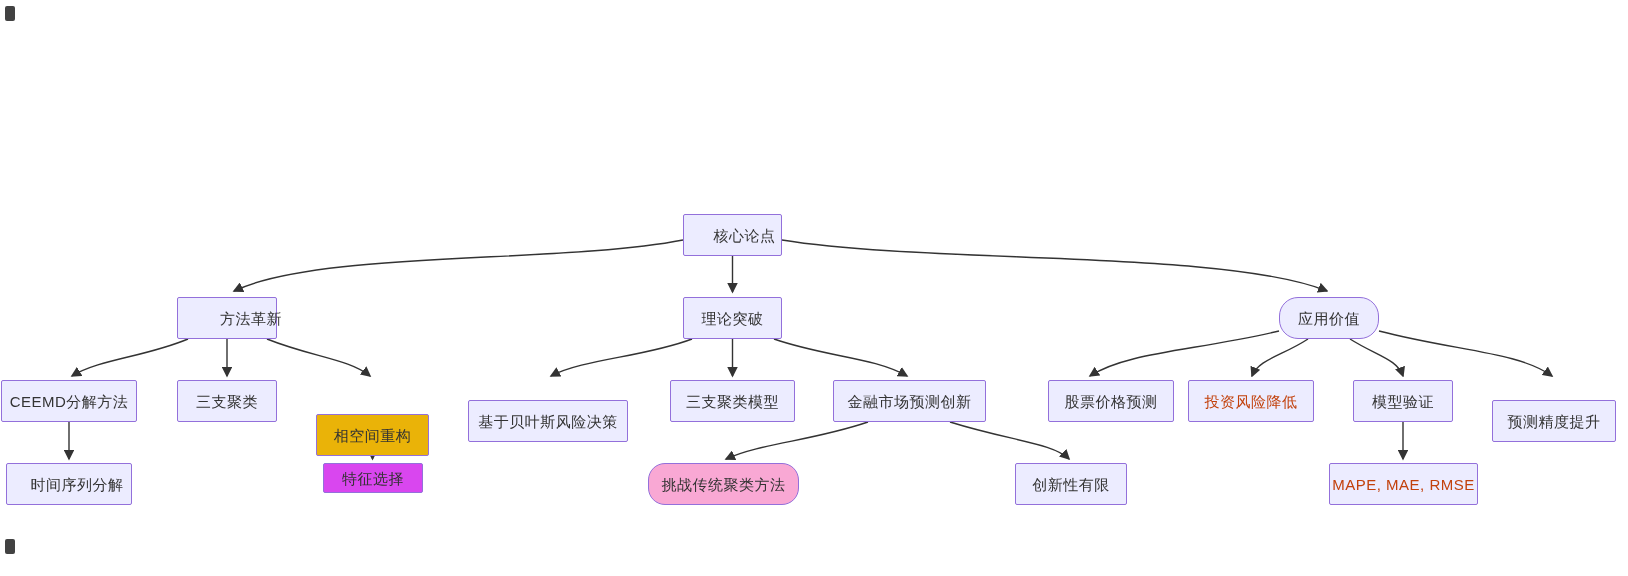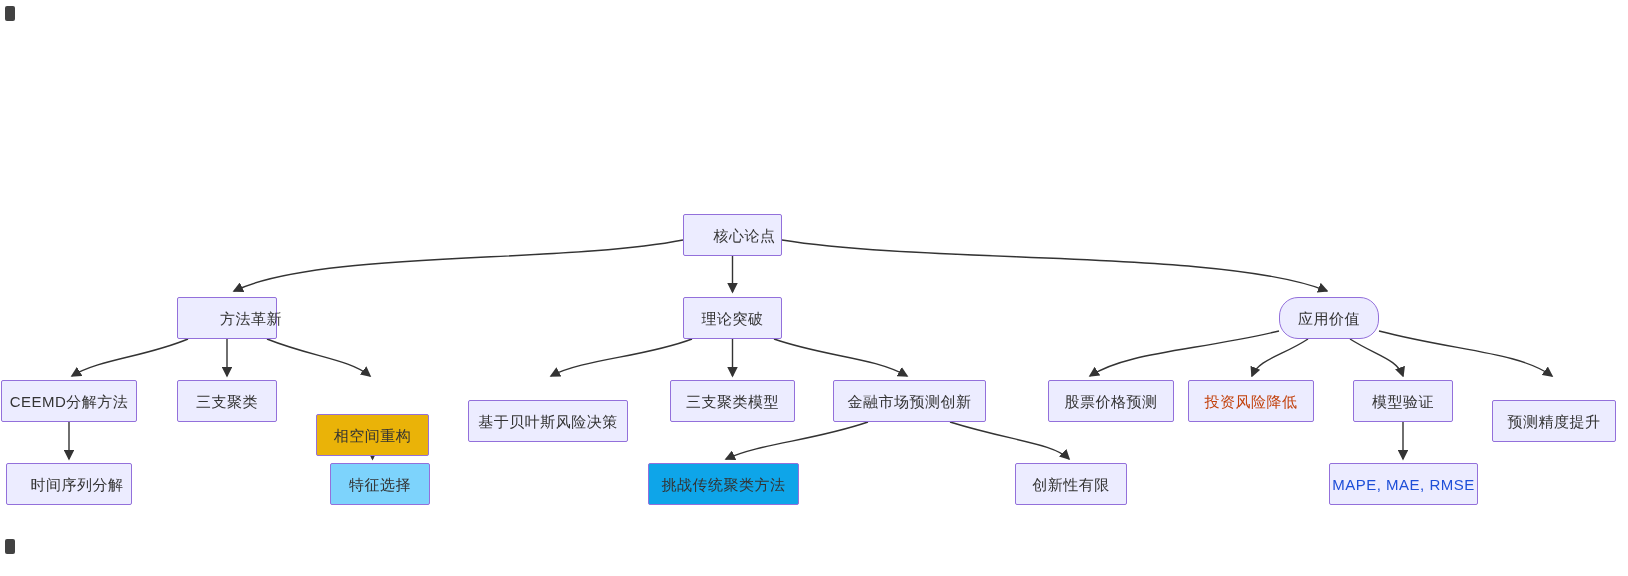--- a/index.html
+++ b/index.html
@@ -85,20 +85,20 @@
       <div class="node" style="left: 177px; top: 380px; width: 100px; height: 42px; background: rgb(236, 236, 255); border-color: rgb(147, 112, 219); color: rgb(51, 51, 51); text-align: right;">三支聚类</div>
       <div class="node" style="left: 316px; top: 380px; width: 113px; height: 42px; background: #eab308; border-color: rgb(147, 112, 219); color: rgb(51, 51, 51); margin-top: 34px;">相空间重构</div>
       <div class="node" style="left: 468px; top: 380px; width: 160px; height: 42px; background: rgb(236, 236, 255); border-color: rgb(147, 112, 219); color: rgb(51, 51, 51); margin-top: 20px;">基于贝叶斯风险决策</div>
       <div class="node" style="left: 670px; top: 380px; width: 125px; height: 42px; background: rgb(236, 236, 255); border-color: rgb(147, 112, 219); color: rgb(51, 51, 51);">三支聚类模型</div>
       <div class="node" style="left: 833px; top: 380px; width: 153px; height: 42px; background: rgb(236, 236, 255); border-color: rgb(147, 112, 219); color: rgb(51, 51, 51);">金融市场预测创新</div>
       <div class="node" style="left: 1024px; top: 380px; width: 126px; height: 42px; background: rgb(236, 236, 255); border-color: rgb(147, 112, 219); color: rgb(51, 51, 51); margin-left: 24px;">股票价格预测</div>
       <div class="node" style="left: 1188px; top: 380px; width: 126px; height: 42px; background: rgb(236, 236, 255); border-color: rgb(147, 112, 219); color: #c2410c;">投资风险降低</div>
       <div class="node" style="left: 1353px; top: 380px; width: 100px; height: 42px; background: rgb(236, 236, 255); border-color: rgb(147, 112, 219); color: rgb(51, 51, 51);">模型验证</div>
       <div class="node" style="left: 1492px; top: 380px; width: 124px; height: 42px; background: rgb(236, 236, 255); border-color: rgb(147, 112, 219); color: rgb(51, 51, 51); margin-top: 20px;">预测精度提升</div>
       <div class="node" style="left: 6px; top: 463px; width: 126px; height: 42px; background: rgb(236, 236, 255); border-color: rgb(147, 112, 219); color: rgb(51, 51, 51); padding-left: 16px;">时间序列分解</div>
-      <div class="node" style="left: 323px; top: 463px; width: 100px; height: 42px; background: #7dd3fc; border-color: rgb(147, 112, 219); color: rgb(51, 51, 51); margin-left: 7px;">特征选择</div>
-      <div class="node" style="left: 648px; top: 463px; width: 151px; height: 42px; background: #0ea5e9; border-color: rgb(147, 112, 219); color: rgb(51, 51, 51);">挑战传统聚类方法</div>
+      <div class="node" style="left: 323px; top: 463px; width: 100px; height: 30px; background: #d946ef; border-color: rgb(147, 112, 219); color: rgb(51, 51, 51);">特征选择</div>
+      <div class="node" style="left: 648px; top: 463px; width: 151px; height: 42px; background: #f9a8d4; border-color: rgb(147, 112, 219); color: rgb(51, 51, 51); border-radius: 17px;">挑战传统聚类方法</div>
       <div class="node" style="left: 1015px; top: 463px; width: 112px; height: 42px; background: rgb(236, 236, 255); border-color: rgb(147, 112, 219); color: rgb(51, 51, 51);">创新性有限</div>
-      <div class="node" style="left: 1329px; top: 463px; width: 149px; height: 42px; background: rgb(236, 236, 255); border-color: rgb(147, 112, 219); color: #1d4ed8;">MAPE, MAE, RMSE</div>
+      <div class="node" style="left: 1329px; top: 463px; width: 149px; height: 42px; background: rgb(236, 236, 255); border-color: rgb(147, 112, 219); color: #c2410c;">MAPE, MAE, RMSE</div>
     </div>
   <div class="corner-mark top"></div>
   <div class="corner-mark bottom"></div>
 </div>
 
 </body></html>

